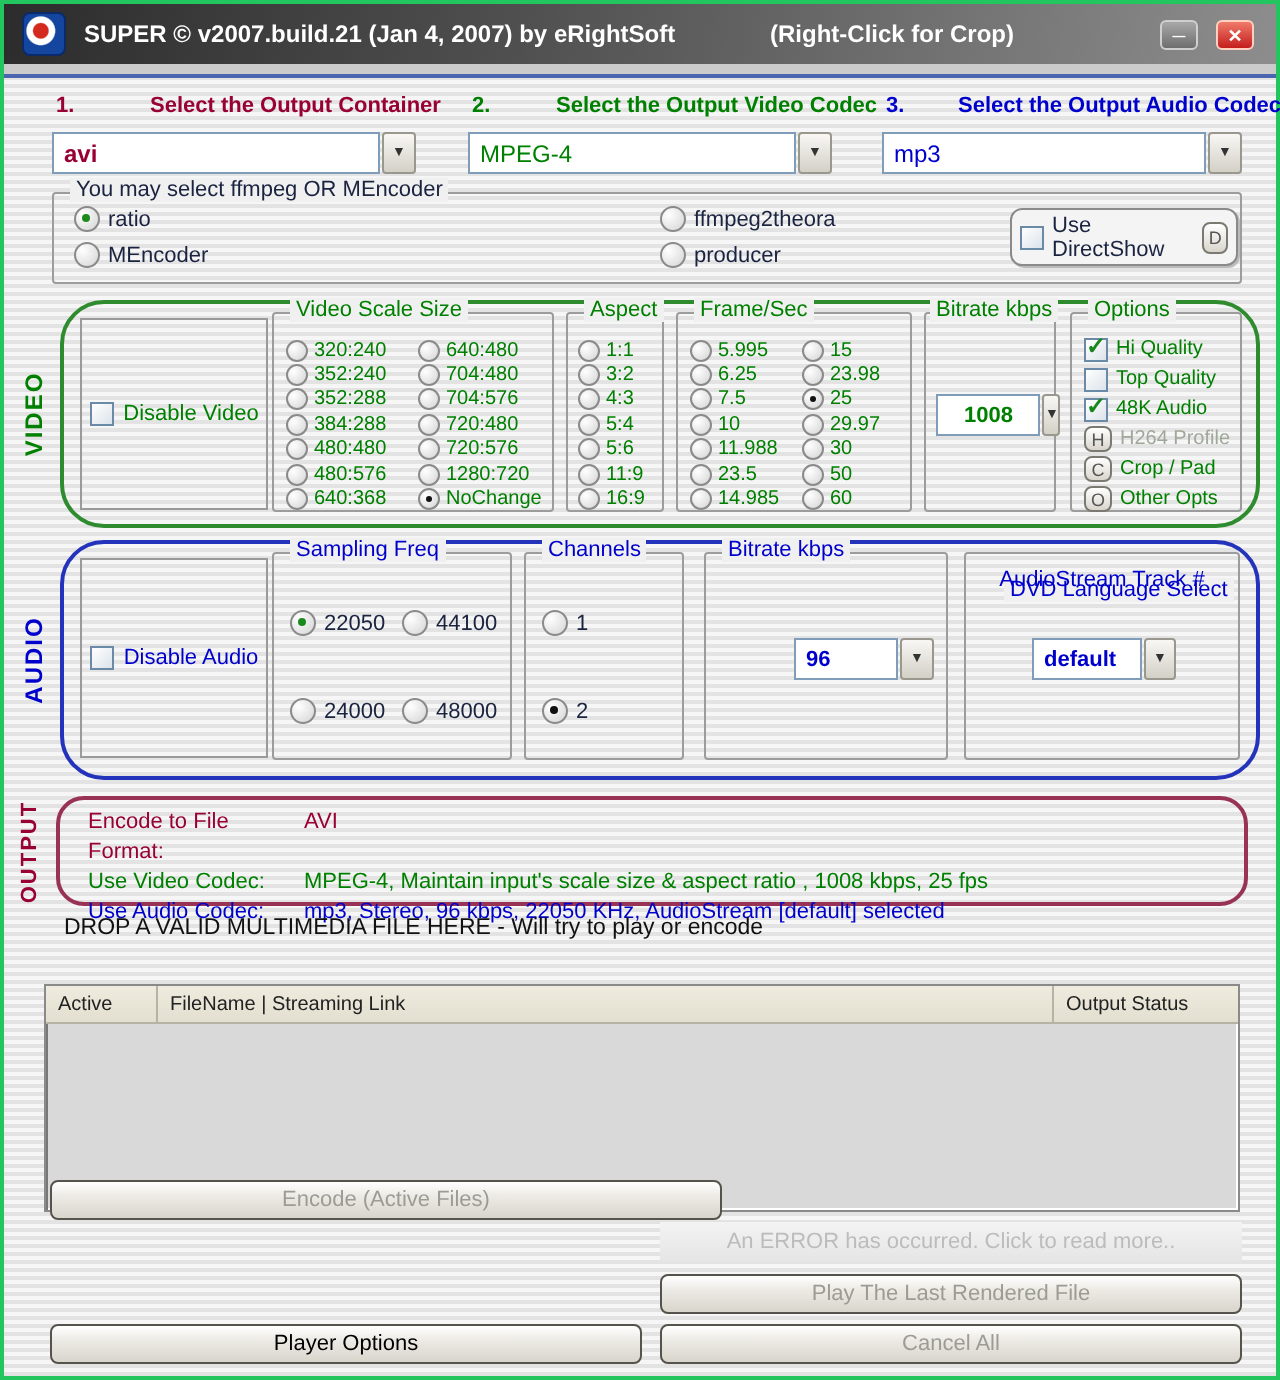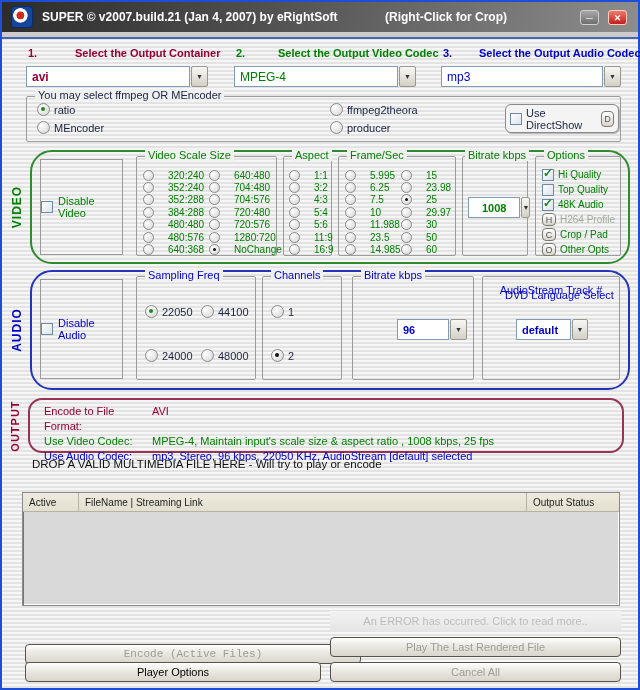--- a/index.html
+++ b/index.html
@@ -1,16 +1,16 @@
 <!DOCTYPE html>
 <html><head>
 <meta charset="utf-8">
 <style>
   html,body{margin:0;padding:0;}
-  .window{position:relative;width:640px;height:690px;background:#1d4ed8;font-family:"Liberation Sans",sans-serif;overflow:hidden;}
+  .window{position:relative;width:640px;height:690px;background:#22c55e;font-family:"Liberation Sans",sans-serif;overflow:hidden;}
   
   .titlebar{position:absolute;left:2px;top:2px;width:636px;height:30px;
     background:linear-gradient(100deg,#2c2c2c,#4f4f4f 40%,#8d8d8d);display:flex;align-items:center;}
   .app-icon{width:20px;height:20px;margin-left:9px;border-radius:4px;border:1px solid #0a2a6a;flex:none;
     background:radial-gradient(circle at 42% 42%, #d42a1e 0 22%, #ffffff 26% 42%, #1446a0 46% 100%);}
   .title-text{color:#fff;font-weight:bold;font-size:12px;margin-left:9px;white-space:nowrap;}
   .menu-hint{position:absolute;left:383px;color:#fff;font-weight:bold;font-size:12px;}
   .win-btn{position:absolute;top:8px;width:19px;height:15px;border-radius:3px;display:flex;align-items:center;justify-content:center;
     font-size:9px;color:#fff;box-sizing:border-box;cursor:default;}
   .btn-min{right:39px;background:linear-gradient(#a8a8a8,#6e6e6e);border:1px solid #cfcfcf;}
@@ -44,23 +44,23 @@
   .cb .chk{position:absolute;left:0px;top:-3px;font-size:12px;font-weight:bold;color:#17871b;line-height:12px;}
   .mini-btn{border:1px solid #7a7a72;border-radius:4px;background:linear-gradient(#fff,#d8d5cc);
     font-size:9px;display:flex;align-items:center;justify-content:center;box-sizing:border-box;color:#555;}
   
   .section{position:absolute;left:28px;width:600px;border:2px solid;border-radius:22px;box-sizing:border-box;}
   .sec-video{top:118px;height:114px;border-color:#2e8b2e;}
   .sec-audio{top:238px;height:120px;border-color:#2433bb;}
   .sec-output{top:366px;height:55px;border-color:#993355;border-radius:14px;left:26px;width:596px;}
   .vlabel{position:absolute;left:-55px;top:50%;width:80px;text-align:center;
     transform:translateY(-50%) rotate(-90deg);font-weight:bold;font-size:12px;letter-spacing:1px;}
-  .dpanel{position:absolute;left:8px;top:7px;width:83px;height:96px;border:1px solid #9a9a9a;
-    display:flex;align-items:center;gap:5px;font-size:11px;box-sizing:border-box;}
-  .ri{display:flex;align-items:center;gap:14px;height:12.4px;font-size:10px;white-space:nowrap;}
+  .dpanel{position:absolute;left:8px;top:7px;width:94px;height:96px;border:1px solid #9a9a9a;
+    display:flex;align-items:center;justify-content:center;gap:5px;font-size:11px;box-sizing:border-box;}
+  .ri{display:flex;align-items:center;gap:3px;height:12.4px;font-size:10px;white-space:nowrap;}
   .ri .rb{width:9px;height:9px;}
   .ri.sel .rb::after,.ri.selg .rb::after{left:2.5px;top:2.5px;width:3px;height:3px;}
   .col{position:absolute;top:12px;display:flex;flex-direction:column;}
   .opt-row{display:flex;align-items:center;gap:4px;height:15px;font-size:10px;}
   
   .out-row{display:flex;font-size:11px;line-height:15px;}
   .out-row .olabel{width:108px;flex:none;}
   
   .drop-label{position:absolute;left:30px;top:426px;font-size:11.5px;color:#111;}
   .ftable{position:absolute;left:20px;top:460px;width:598px;height:114px;background:#d9d9d9;
@@ -450,21 +450,21 @@
     <div class="drop-label">DROP A VALID MULTIMEDIA FILE HERE - Will try to play or encode</div>
 
     <div class="ftable">
       <div class="fhead">
         <div class="hc c1">Active</div>
         <div class="hc c2">FileName  |  Streaming Link</div>
         <div class="hc c3">Output Status</div>
       </div>
     </div>
 
-    <div class="xbtn disabled" style="left:23px;top:612px;width:336px;font-family:Liberation Mono, monospace;">Encode (Active Files)</div>
+    <div class="xbtn disabled" style="left:23px;top:558px;width:336px;">Encode (Active Files)</div>
     <div class="err-notice" style="left:328px;top:579px;width:291px;">An ERROR has occurred. Click to read more..</div>
 
     <div class="xbtn disabled" style="left:328px;top:605px;width:291px;">Play The Last Rendered File</div>
 
     <div class="xbtn enabled" style="left:23px;top:630px;width:296px;">Player Options</div>
     <div class="xbtn disabled" style="left:328px;top:630px;width:291px;">Cancel All</div>
   </div>
 </div>
 
 </body></html>

